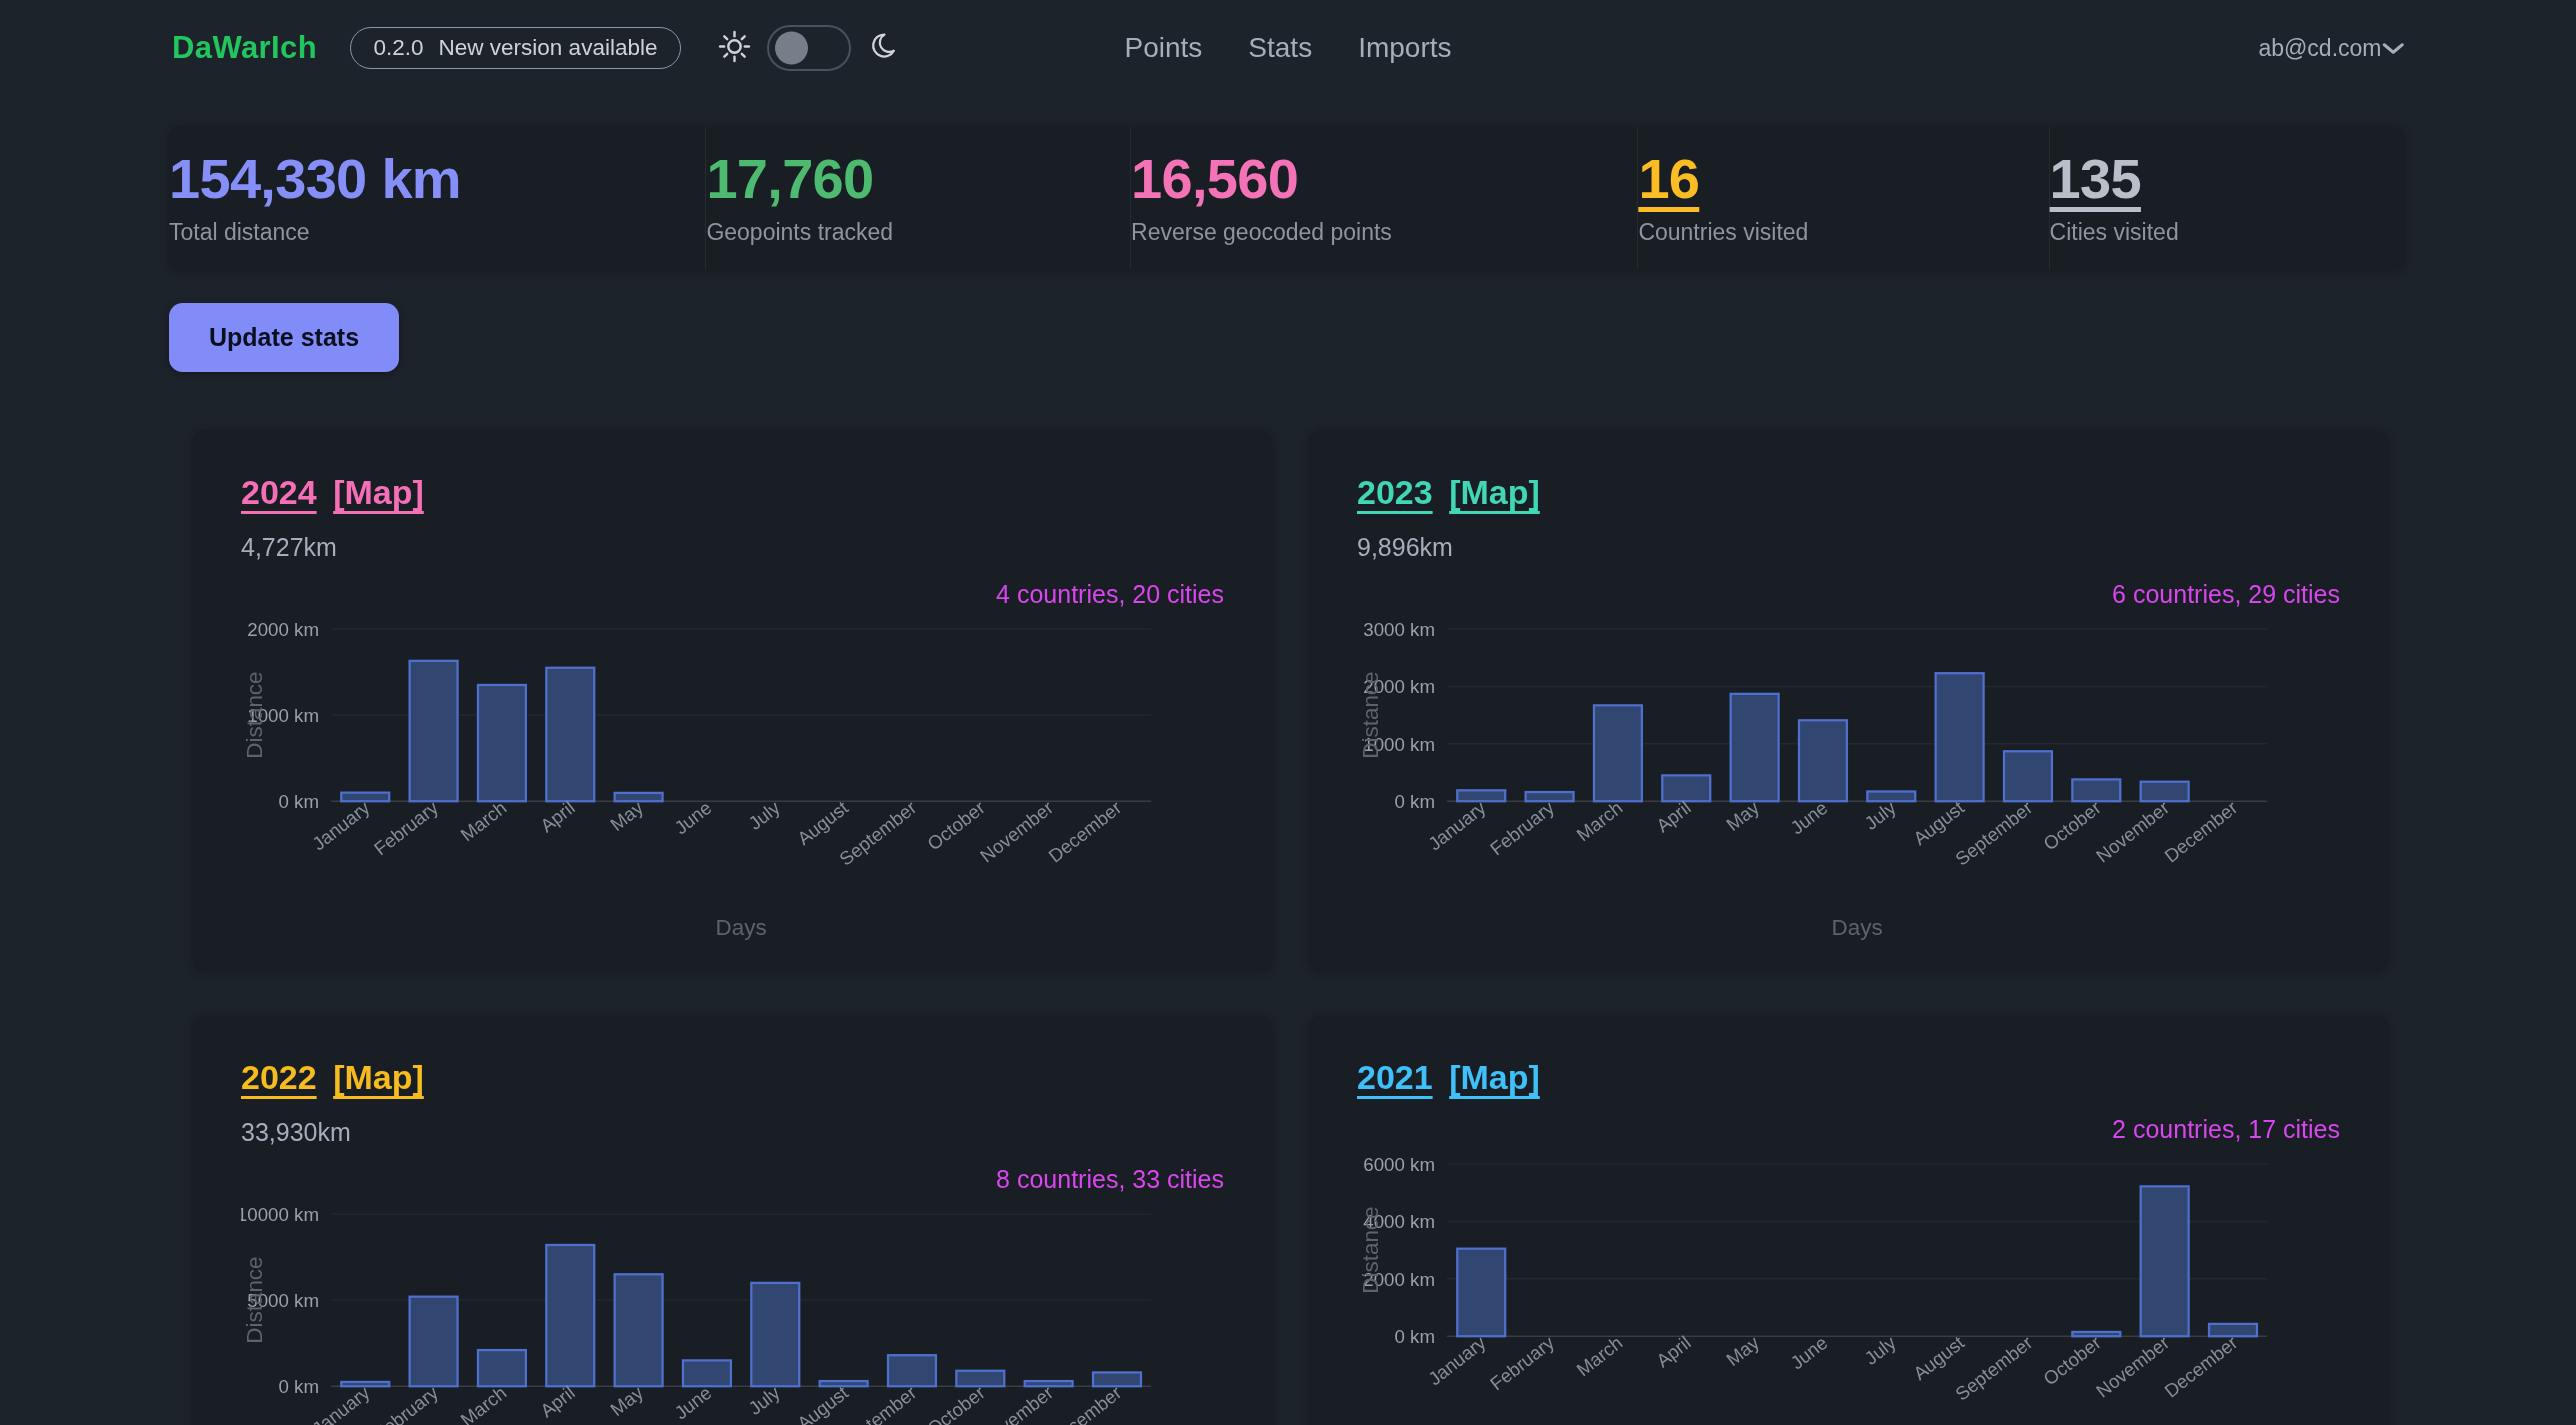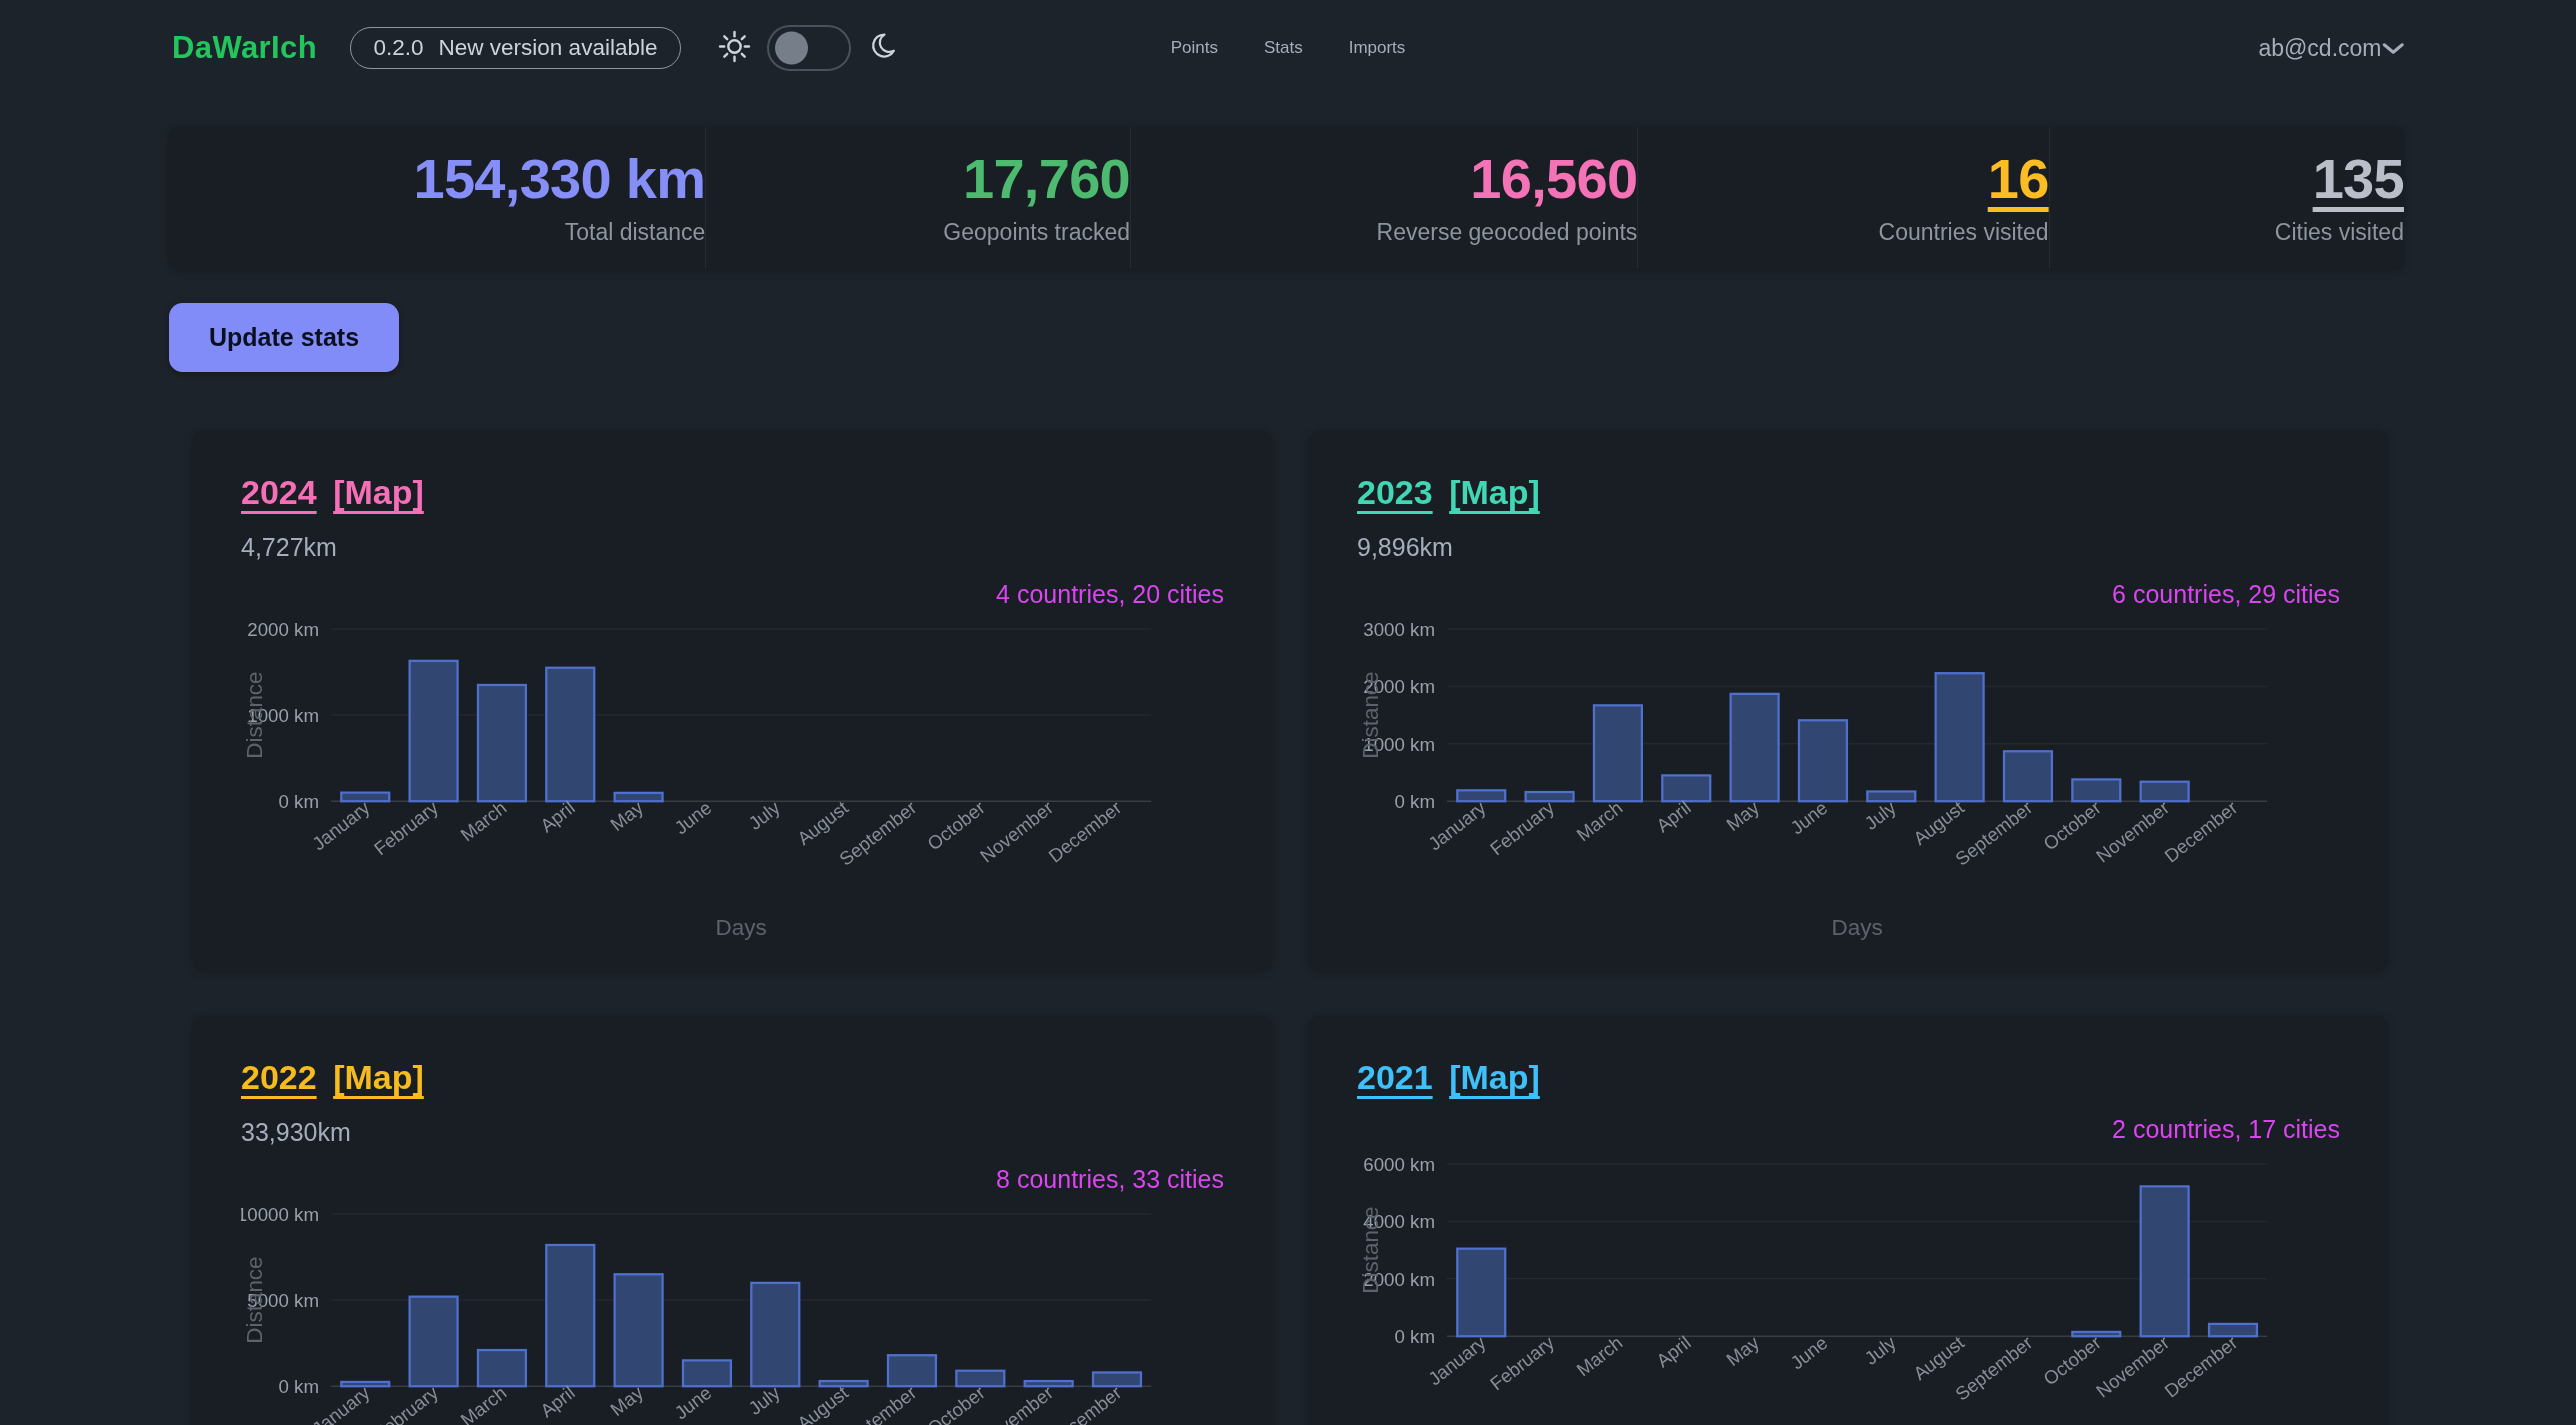--- a/index.html
+++ b/index.html
@@ -36,35 +36,35 @@
     position: relative; background: transparent; cursor: pointer;
   }
   .toggle .knob {
     position: absolute; left: 6px; top: 50%; transform: translateY(-50%);
     width: 33px; height: 33px; border-radius: 50%;
     background: #767e89;
   }
   .nav-links {
     position: absolute; left: 50%; transform: translateX(-50%);
     display: flex; gap: 46px;
-    font-size: 17px; color: #a6adbb;
+    font-size: 28px; color: #a6adbb;
   }
   .nav-links a { color: #a6adbb; text-decoration: none; }
   .user-menu { margin-left: auto; display: flex; align-items: center; gap: 0; font-size: 23px; cursor: pointer; }
 
   
   .stats {
     margin: 31px 172px 0 169px;
     height: 142px;
     background: #191e24; border-radius: 12px;
     box-shadow: 0 1.5px 9px rgba(0,0,0,.25);
     display: flex;
   }
   .stat {
-    display: flex; flex-direction: column; align-items: flex-end; justify-content: center;
+    display: flex; flex-direction: column; align-items: flex-start; justify-content: center;
     gap: 12px;
     border-left: 1.5px solid rgba(255,255,255,.06);
   }
   .stat:first-child { border-left: none; }
   .stat-value { font-size: 56px; font-weight: 700; line-height: 1; letter-spacing: -0.7px; }
   .stat-value.underlined { text-decoration: underline; text-decoration-thickness: 4.5px; text-underline-offset: 9px; }
   .stat-label { font-size: 23px; color: #8e959e; }
 
   
   .btn-row { margin: 34px 0 0 169px; }

